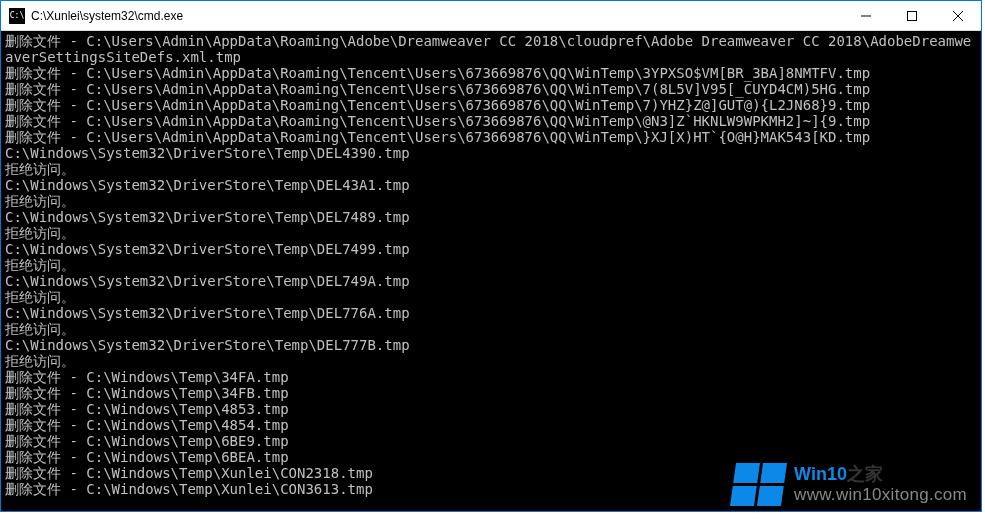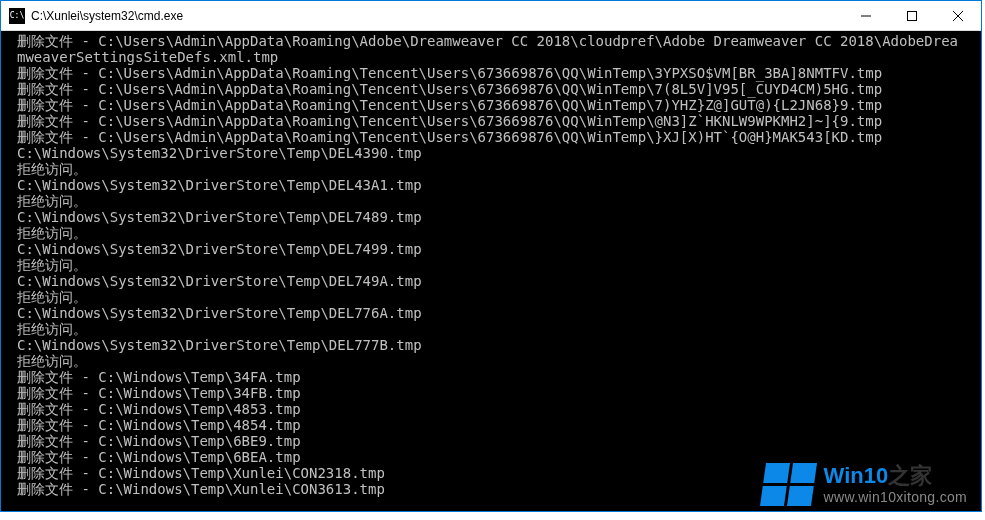--- a/index.html
+++ b/index.html
@@ -59,21 +59,21 @@
       cursor: pointer;
     }
     .title-btn svg { width: 10px; height: 10px; }
     .terminal {
       flex: 1;
       background: #000;
       color: #c0c0c0;
       font-family: "NSimSun", "SimSun", "Consolas", monospace;
       font-size: 14px;
       line-height: 16px;
-      padding: 2px 16px;
+      padding: 2px 4px;
       white-space: pre-wrap;
       word-break: break-all;
       overflow: hidden;
     }
     .watermark {
       position: absolute;
       right: 18px;
       bottom: 14px;
       display: flex;
       align-items: center;
@@ -83,28 +83,28 @@
     .wm-logo {
       display: grid;
       grid-template-columns: 24px 24px;
       grid-template-rows: 20px 20px;
       gap: 3px;
       transform: skewX(-8deg);
     }
     .wm-logo div { background: #0c88e8; }
     .wm-text { display: flex; flex-direction: column; align-items: flex-start; }
     .wm-title {
-      font-size: 22px;
+      font-size: 18px;
       font-weight: 700;
       color: #333;
       line-height: 1;
     }
     .wm-title .accent { color: #0c88e8; }
     .wm-url {
-      font-size: 14px;
+      font-size: 17px;
       color: #888;
       letter-spacing: 0.3px;
       margin-top: 2px;
     }
   </style>
 </head>
 <body>
 
 <div class="window">
   <div class="titlebar">

